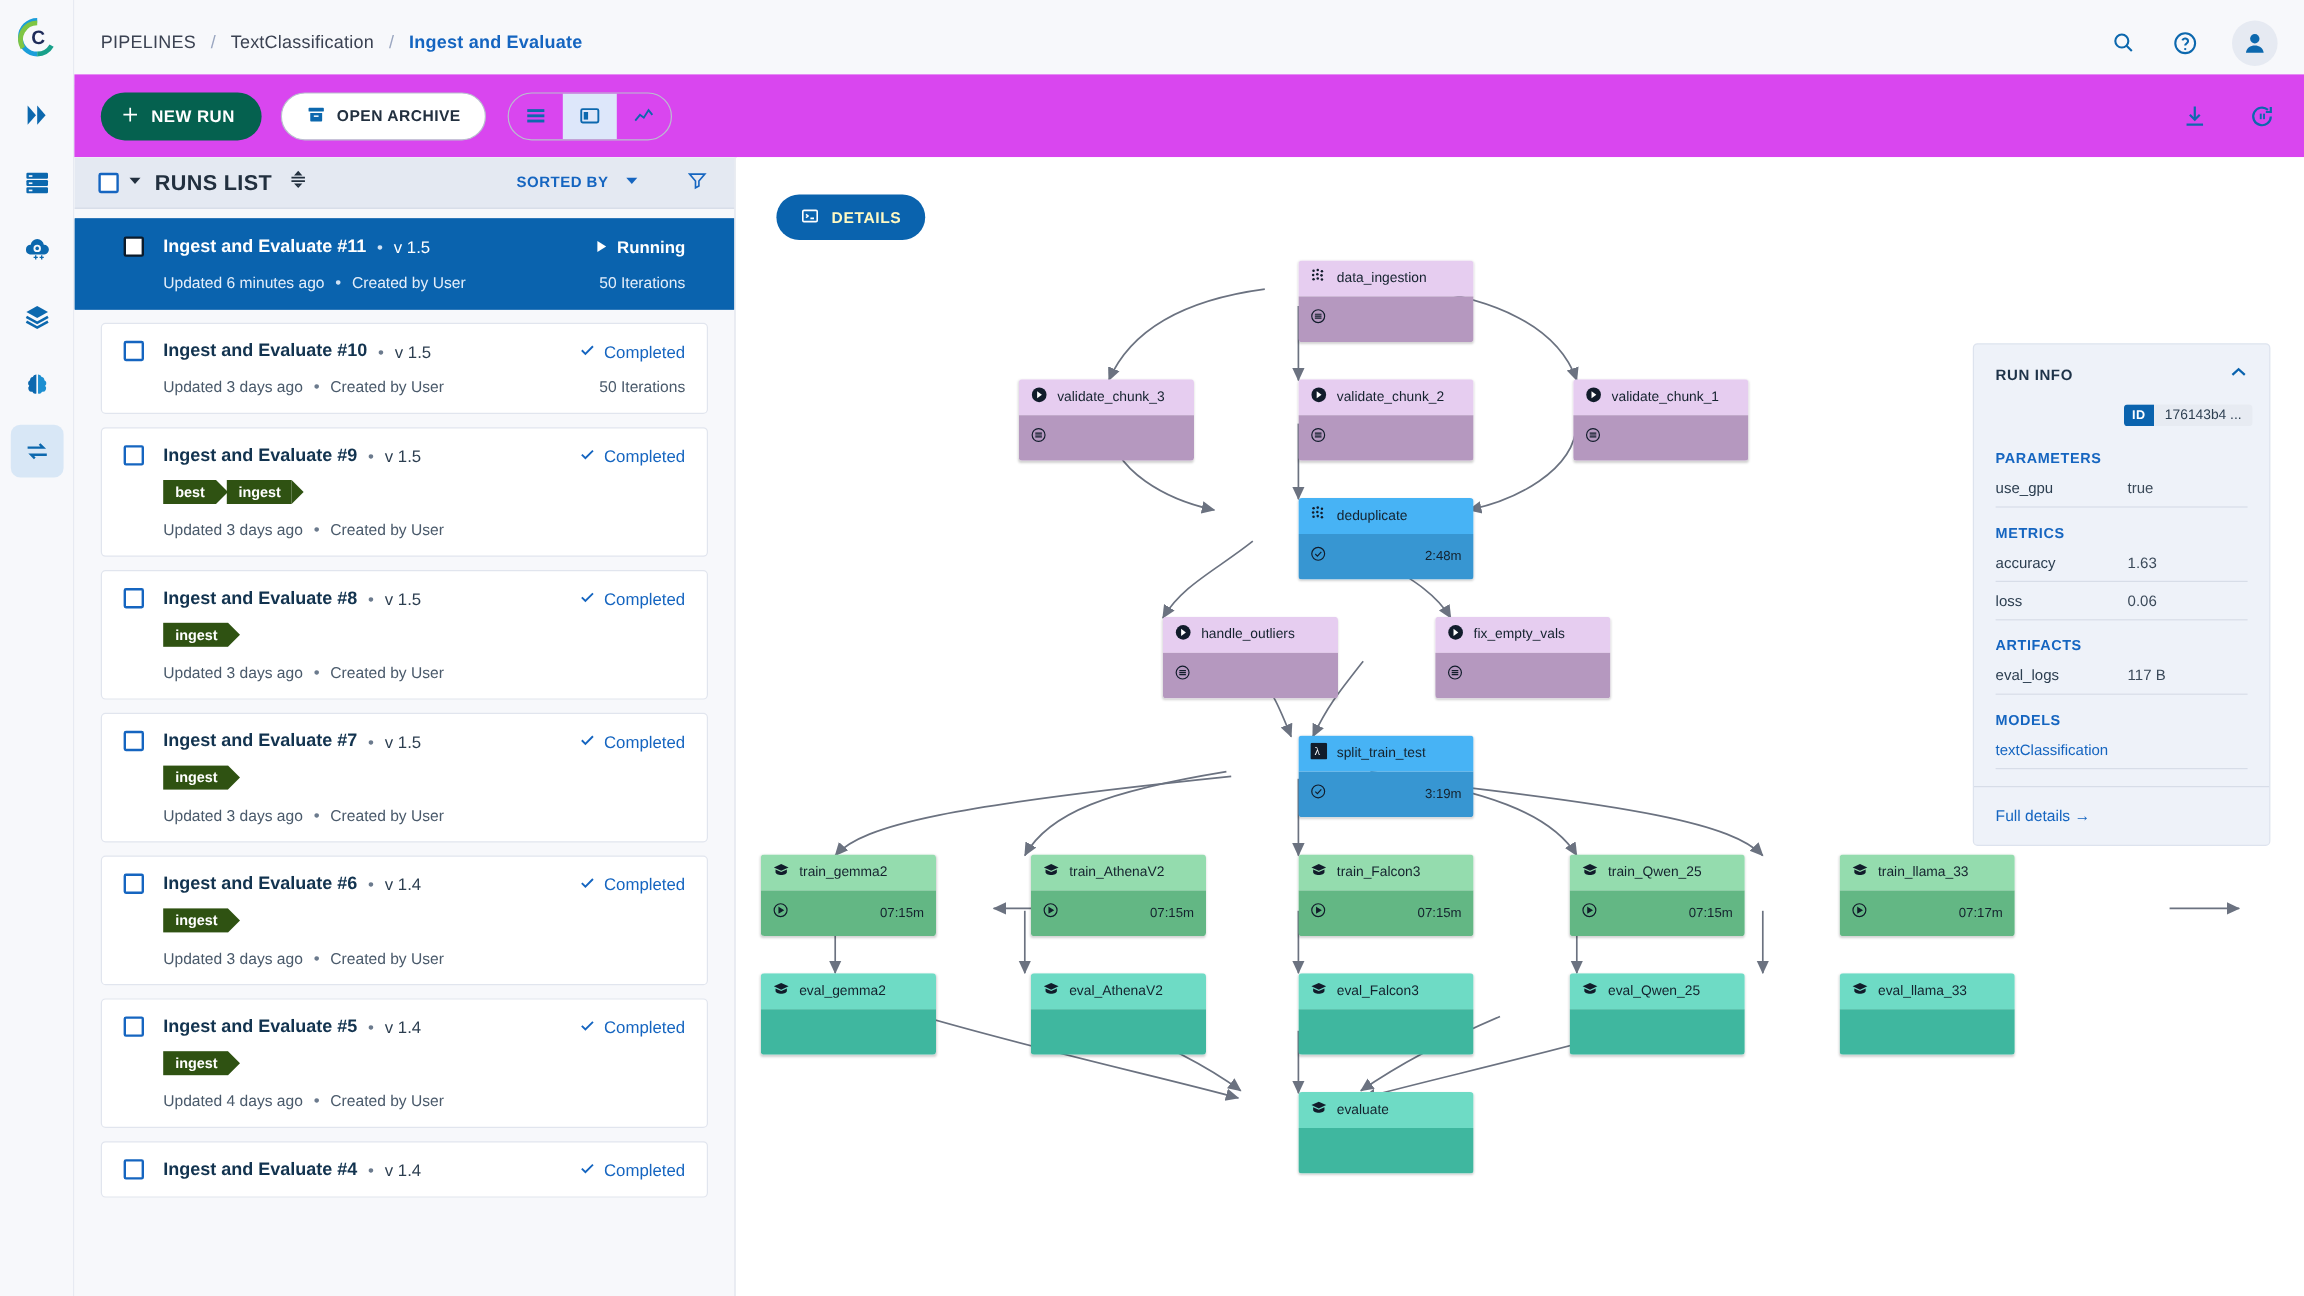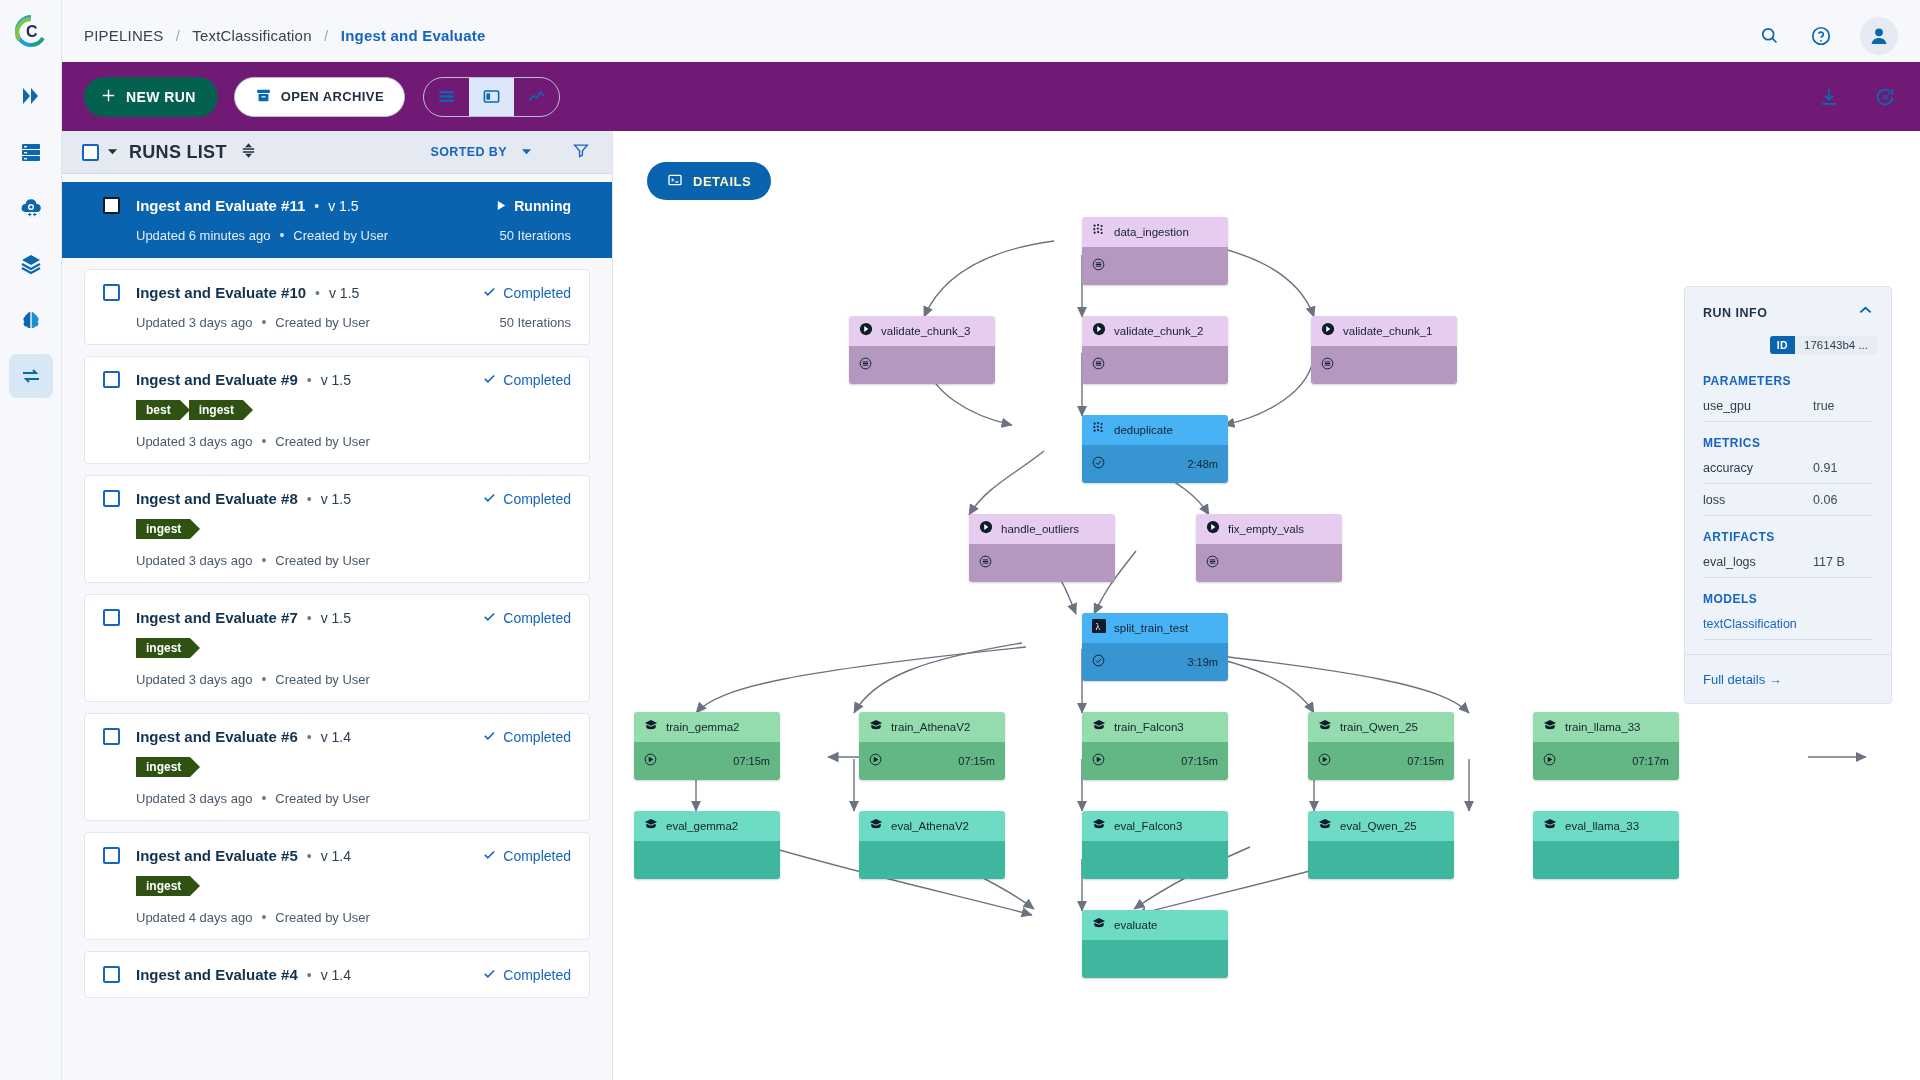--- a/index.html
+++ b/index.html
@@ -38,21 +38,21 @@
   .topbar-right { margin-left: auto; display: flex; align-items: center; gap: 26px; }
   .ic-btn { width: 26px; height: 26px; display:flex; align-items:center; justify-content:center; color:#0c68ae; cursor:pointer;}
   .avatar {
     width: 38px; height: 38px; border-radius: 50%; background: #e6eaf2;
     display: flex; align-items: center; justify-content: center; color: #0c68ae; cursor: pointer;
   }
 
   
   .actionbar {
     position: absolute; left: 62px; top: 62px; right: 0; height: 69px;
-    background: #701a75; display: flex; align-items: center; padding: 0 22px;
+    background: #d946ef; display: flex; align-items: center; padding: 0 22px;
   }
   .btn-newrun {
     height: 40px; padding: 0 22px 0 16px; border-radius: 20px; border: none;
     background: #05614f; color: #fff; font-size: 14px; font-weight: 700; letter-spacing: .4px;
     display: flex; align-items: center; gap: 9px; cursor: pointer;
     font-family: "Liberation Sans", sans-serif;
   }
   .btn-archive {
     height: 40px; padding: 0 20px; margin-left: 16px; border-radius: 20px;
     border: 1px solid #b9bfce; background: #fff; color: #22303f;
@@ -148,21 +148,21 @@
   .n-purple .node-bot { background: #b598bf; }
   .n-blue   .node-top { background: #47b3f5; }
   .n-blue   .node-bot { background: #3796d2; }
   .n-green  .node-top { background: #94dcae; }
   .n-green  .node-bot { background: #63b784; }
   .n-teal   .node-top { background: #6edbc5; }
   .n-teal   .node-bot { background: #3fb79f; }
 
   
   .runinfo {
-    position: absolute; right: 28px; top: 155px; width: 208px;
+    position: absolute; right: 28px; top: 155px; width: 248px;
     background: #eef2f9; border: 1px solid #dde3ee; border-radius: 4px;
     padding: 0 0 0 0;
   }
   .ri-head { display:flex; align-items:center; padding: 16px 18px 6px 18px; }
   .ri-title { font-size: 12.5px; font-weight: 700; color: #1e3349; letter-spacing: .5px; }
   .ri-chev { margin-left:auto; color:#0a63ae; cursor:pointer; }
   .ri-idrow { display:flex; justify-content:flex-end; padding: 8px 14px 6px 18px; }
   .ri-idchip { display:flex; align-items:center; background:#e7ebf2; border-radius:3px; overflow:hidden; cursor:pointer;}
   .ri-idlabel { background:#0a63ae; color:#fff; font-size:10.5px; font-weight:700; padding: 3px 7px; letter-spacing:.4px;}
   .ri-idval { font-size: 11.5px; color:#2c3e50; padding: 3px 9px; }
@@ -932,21 +932,21 @@
       <div id="ri-parameters">
           <div class="ri-row">
             <span class="ri-key">use_gpu</span>
                        <span class="ri-val">true</span>
           </div>
         </div>
       <div class="ri-section">METRICS</div>
       <div id="ri-metrics">
           <div class="ri-row">
             <span class="ri-key">accuracy</span>
-                       <span class="ri-val">0.91</span>
+                       <span class="ri-val">1.63</span>
           </div>
           <div class="ri-row">
             <span class="ri-key">loss</span>
                        <span class="ri-val">0.06</span>
           </div>
         </div>
       <div class="ri-section">ARTIFACTS</div>
       <div id="ri-artifacts">
           <div class="ri-row">
             <span class="ri-key">eval_logs</span>

